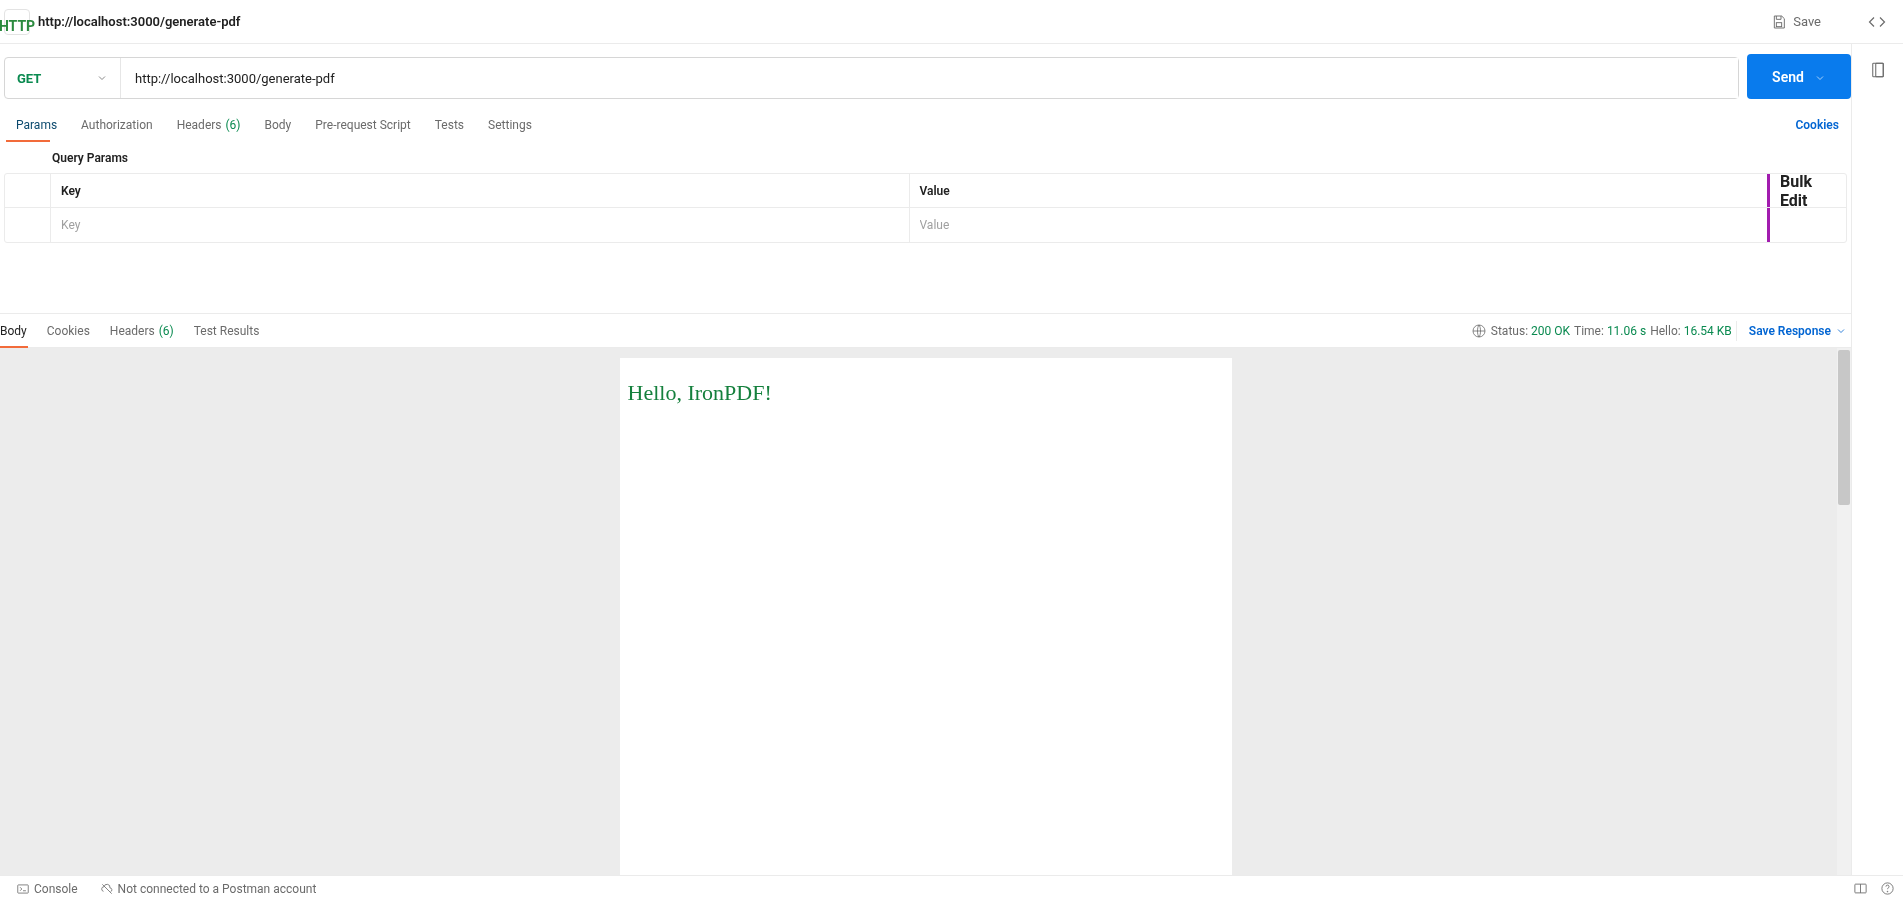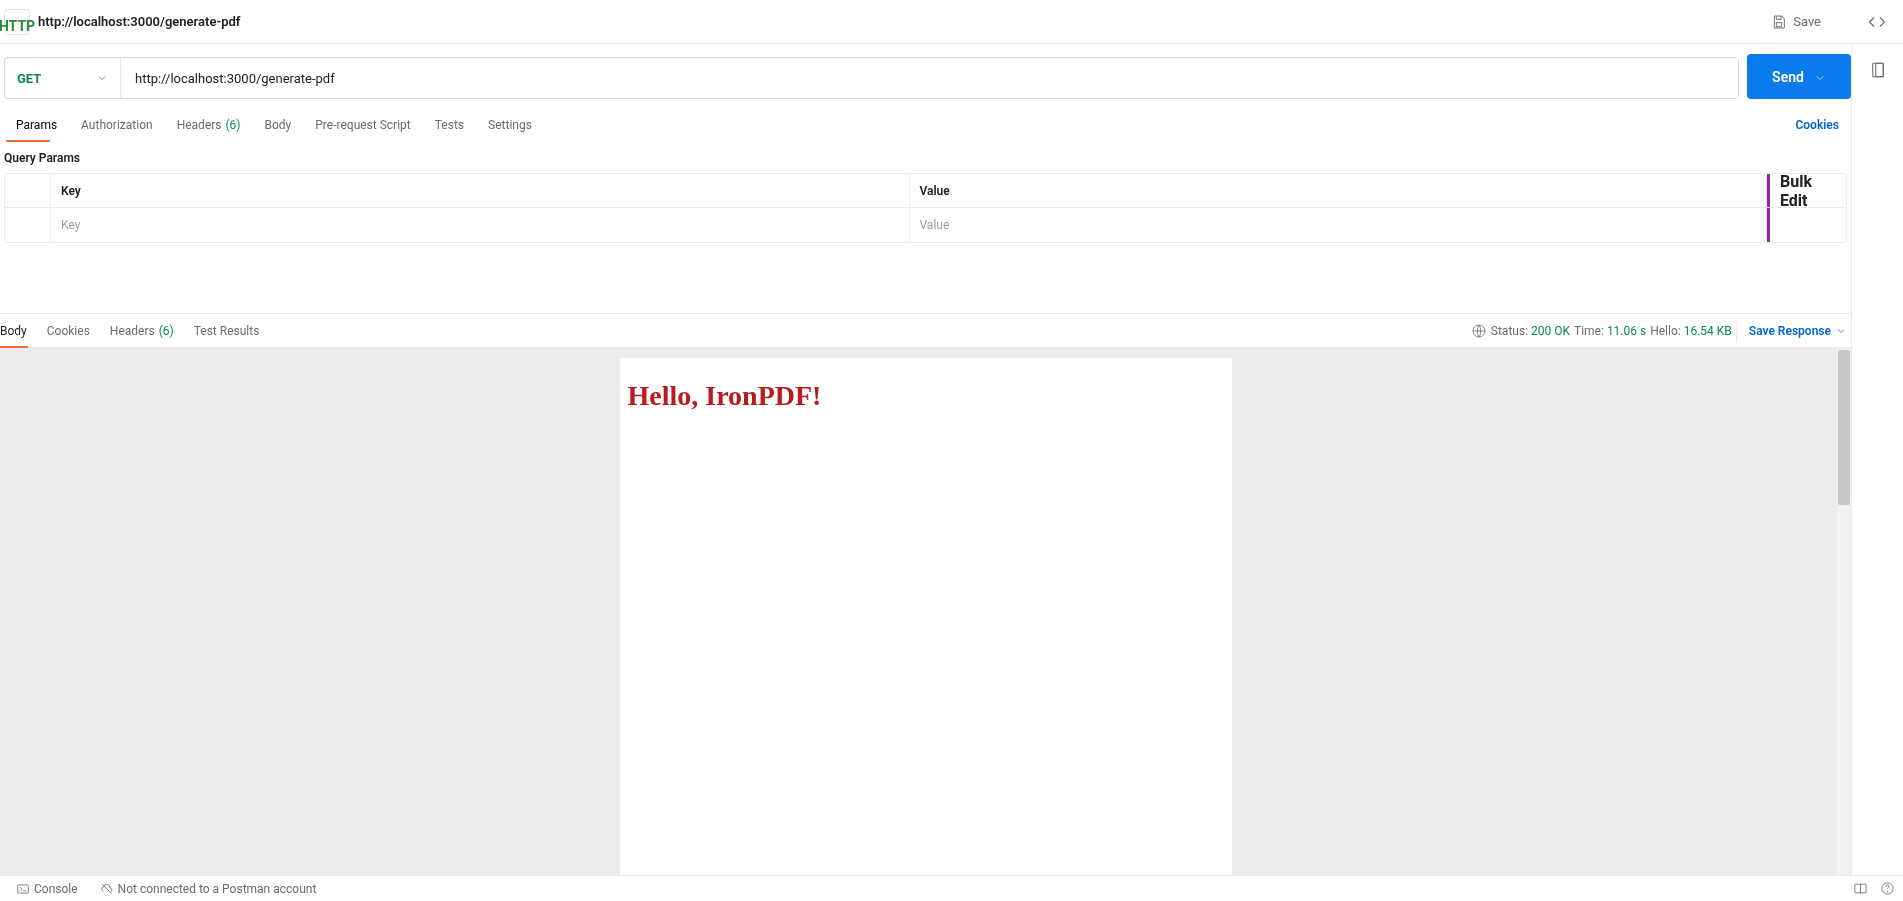--- a/index.html
+++ b/index.html
@@ -167,21 +167,21 @@
   padding: 0 12px;
   height: 100%;
   display: flex;
   align-items: center;
   font-size: 12px;
   color: #6b6b6b;
   cursor: pointer;
   position: relative;
 }
 .req-tab.active {
-  color: #000000;
+  color: #0c4a6e;
 }
 .req-tab.active::after {
   content: "";
   position: absolute;
   bottom: -1px;
   left: 2px;
   right: auto;
   width: 44px;
   height: 2px;
   background: #f26b3a;
@@ -195,20 +195,21 @@
   padding-right: 8px;
   cursor: pointer;
 }
 
 
 .section-title {
   font-size: 12px;
   font-weight: 600;
   color: #212121;
   padding: 10px 4px 8px 4px;
+  margin-left: 48px;
 }
 .params-table {
   border: 1px solid #ebebeb;
   border-radius: 3px;
   margin: 0 4px;
 }
 .pt-header {
   display: flex;
   border-bottom: 1px solid #ebebeb;
   height: 34px;
@@ -317,23 +318,23 @@
 }
 .pdf-page {
   background: #ffffff;
   width: 612px;
   margin: 10px auto 0 auto;
   min-height: 600px;
   padding: 22px 8px;
 }
 .pdf-heading {
   font-family: "Times New Roman", Times, serif;
-  font-size: 28px;
-  font-weight: 700;
-  color: #b91c1c;
+  font-size: 22px;
+  font-weight: 400;
+  color: #15803d;
 }
 .vscroll-track {
   position: absolute;
   right: 0;
   top: 0;
   width: 14px;
   height: 100%;
   background: #f1f1f1;
 }
 .vscroll-thumb {

